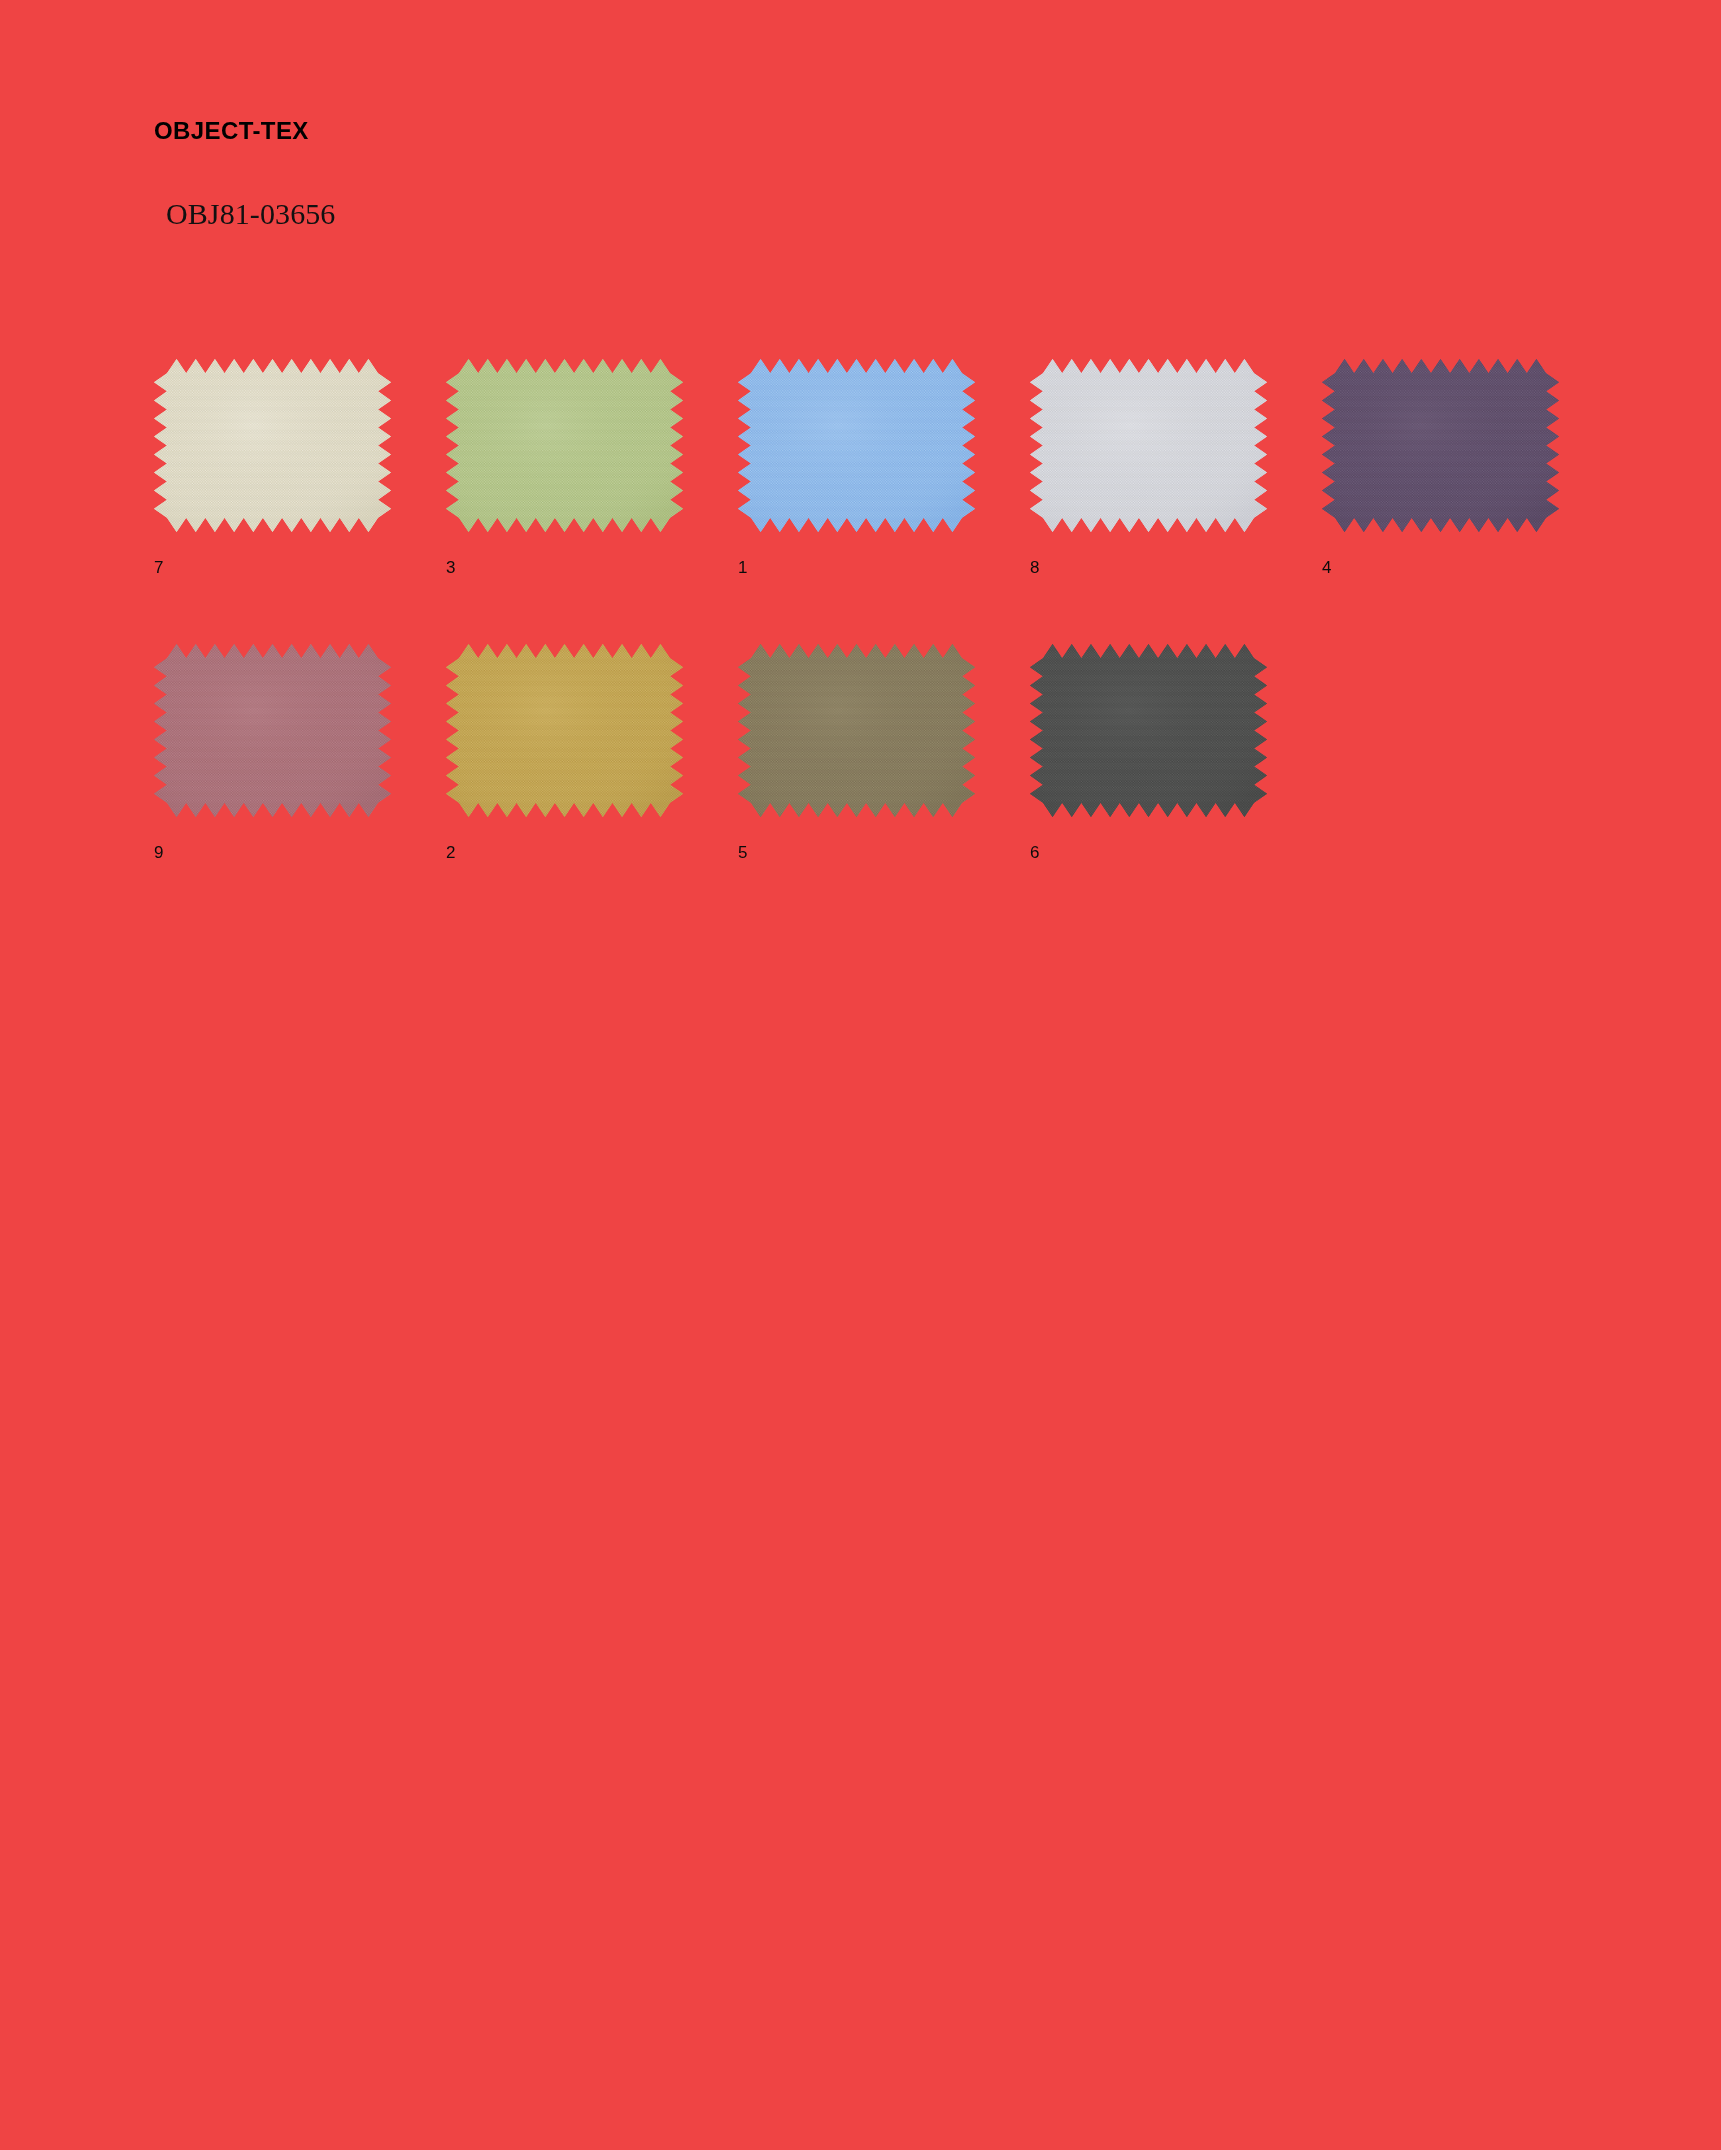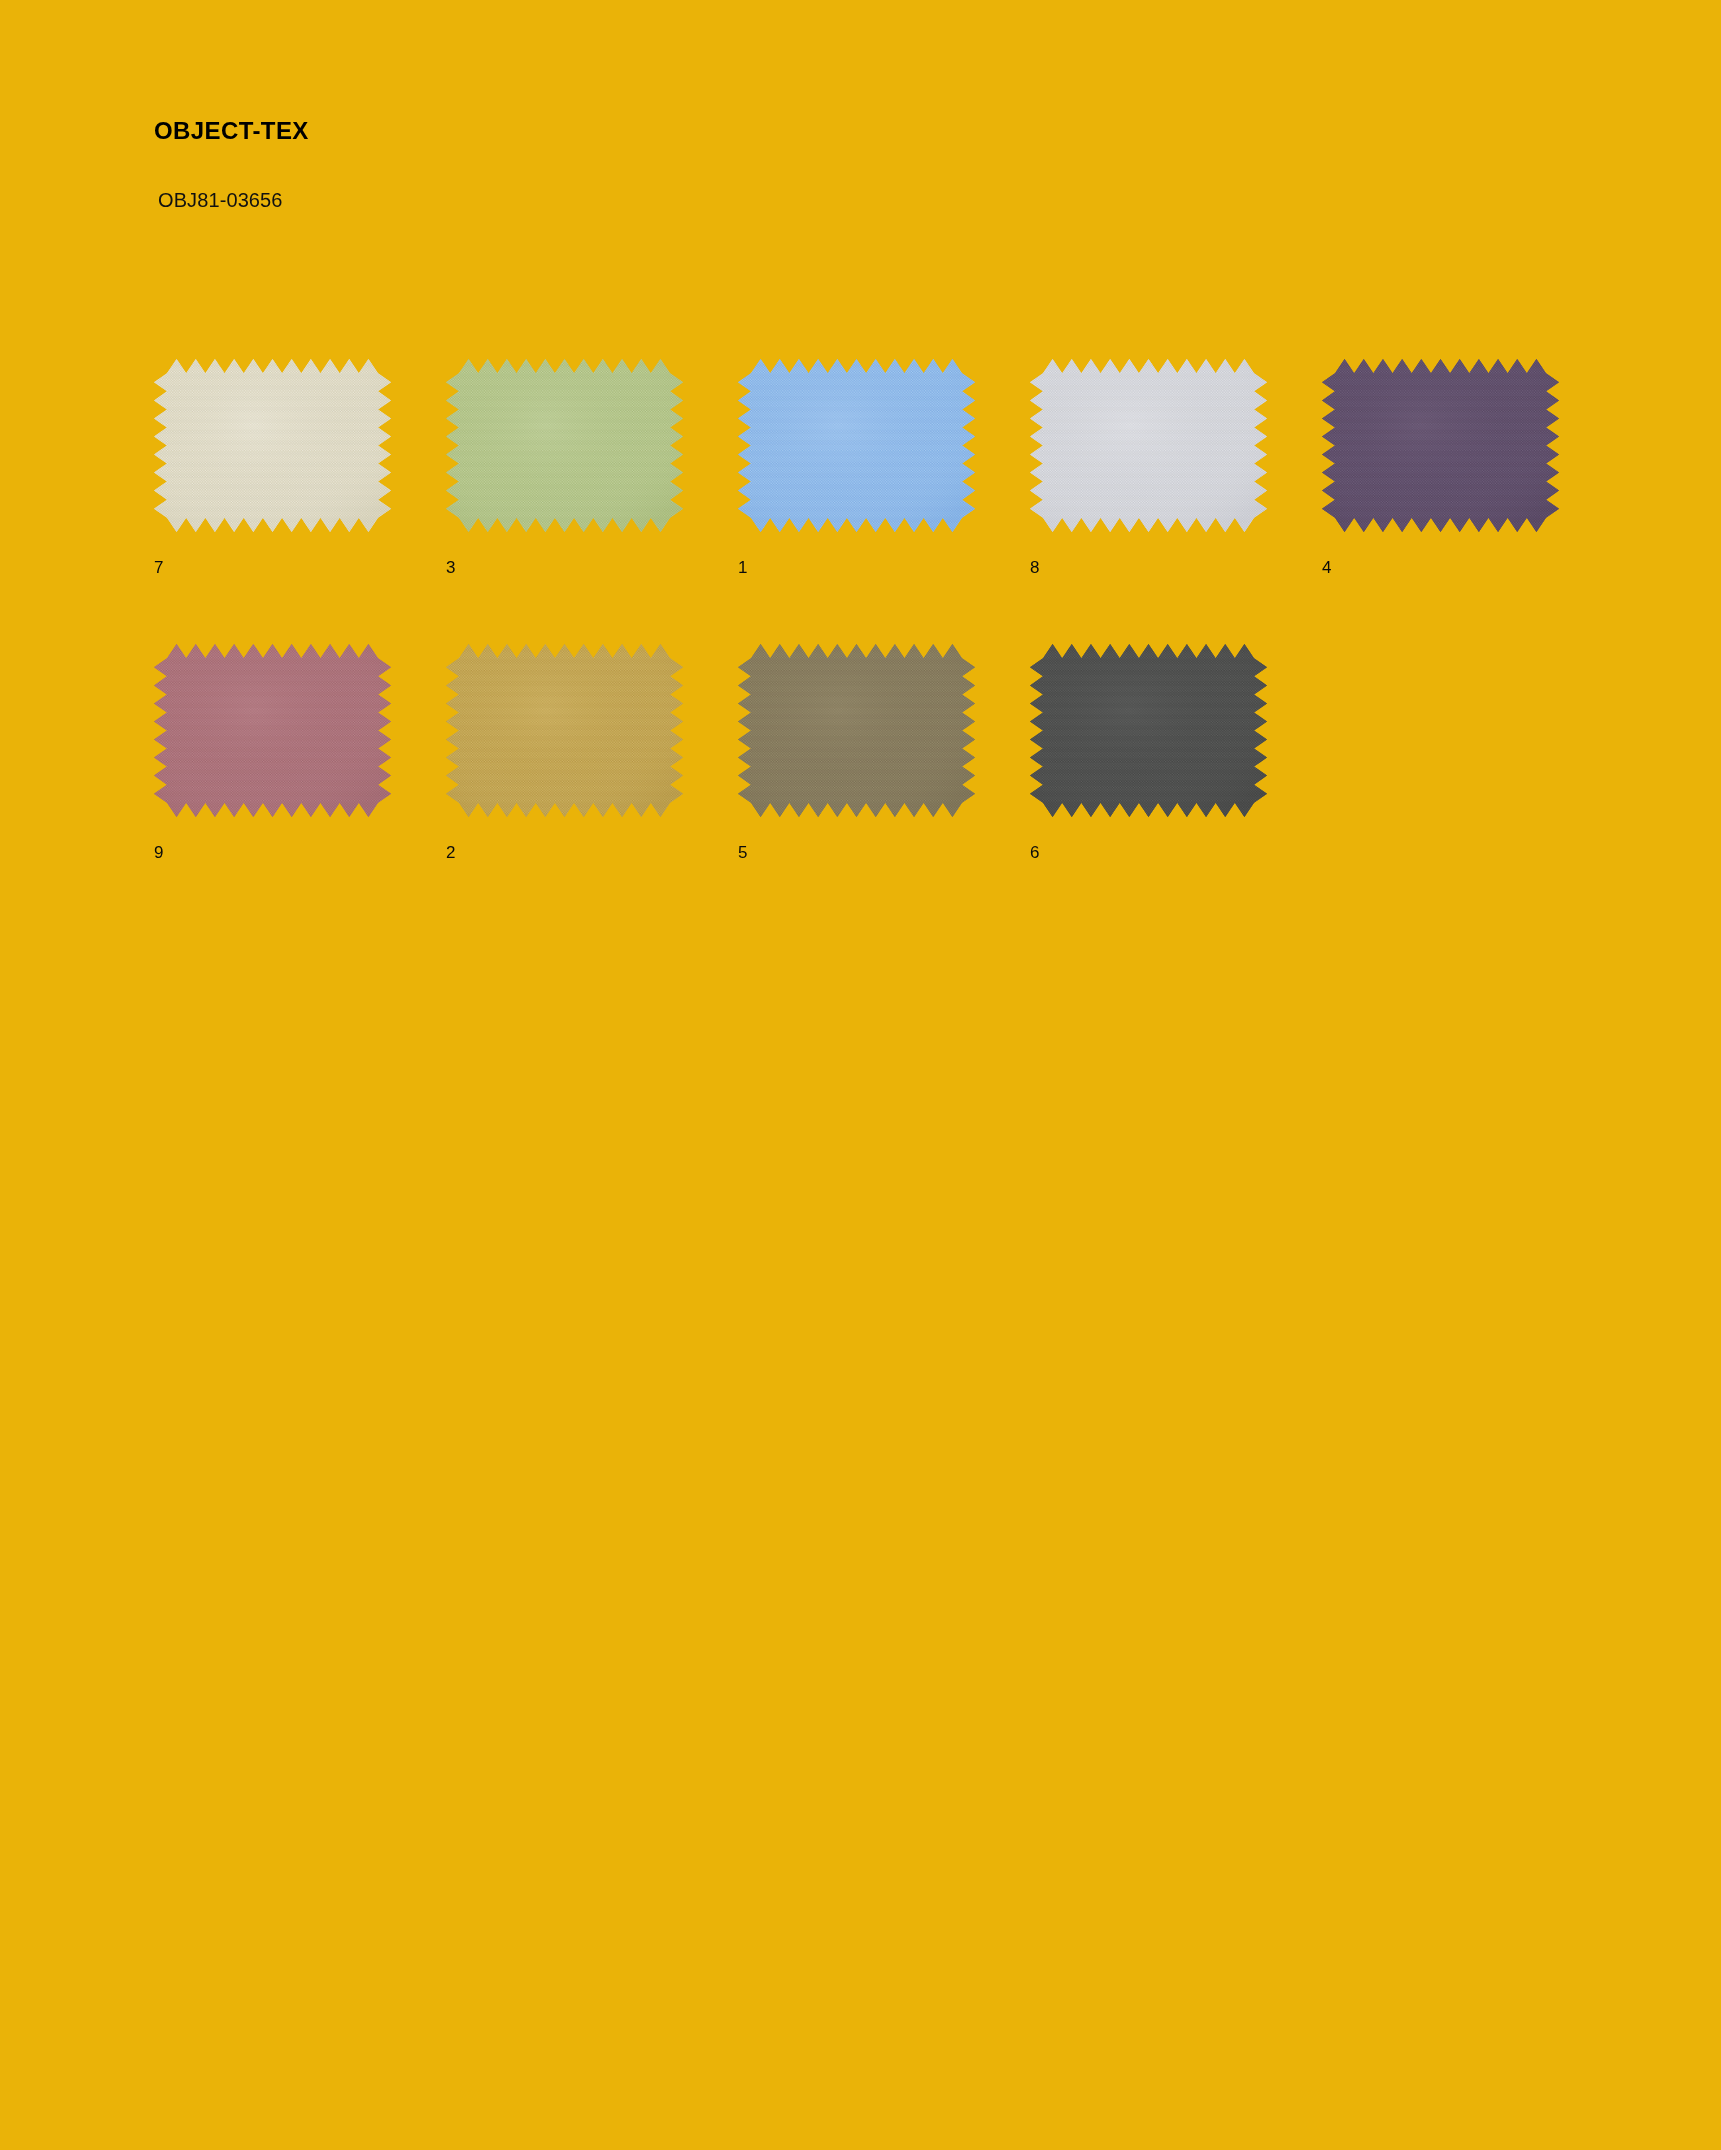--- a/index.html
+++ b/index.html
@@ -12,47 +12,48 @@
     height: 2151px;
     font-family: "Liberation Sans", sans-serif;
     -webkit-font-smoothing: antialiased;
     position: relative;
     overflow: hidden;
   }
 
   .page {
     position: absolute;
     inset: 0;
-    background: #eab308;
+    background: #ef4444;
   }
 
   
   .header {
     position: absolute;
     left: 154px;
     top: 118px;
   }
   .brand-title {
     font-size: 24px;
     font-weight: 700;
     letter-spacing: 0.4px;
     color: #000000;
     line-height: 1.1;
     margin: 0;
     white-space: nowrap;
   }
   .doc-code {
-    font-size: 20px;
+    font-size: 30px;
     font-weight: 400;
     letter-spacing: 0.1px;
     color: #111111;
     line-height: 1.1;
-    margin: 4px;
+    margin: 12px;
     padding-top: 41px;
     white-space: nowrap;
+    font-family: Liberation Serif, serif;
   }
 
   
   .swatch-grid {
     position: absolute;
     left: 154px;
     top: 359px;
     width: 1469px;
   }
   .swatch-row {

